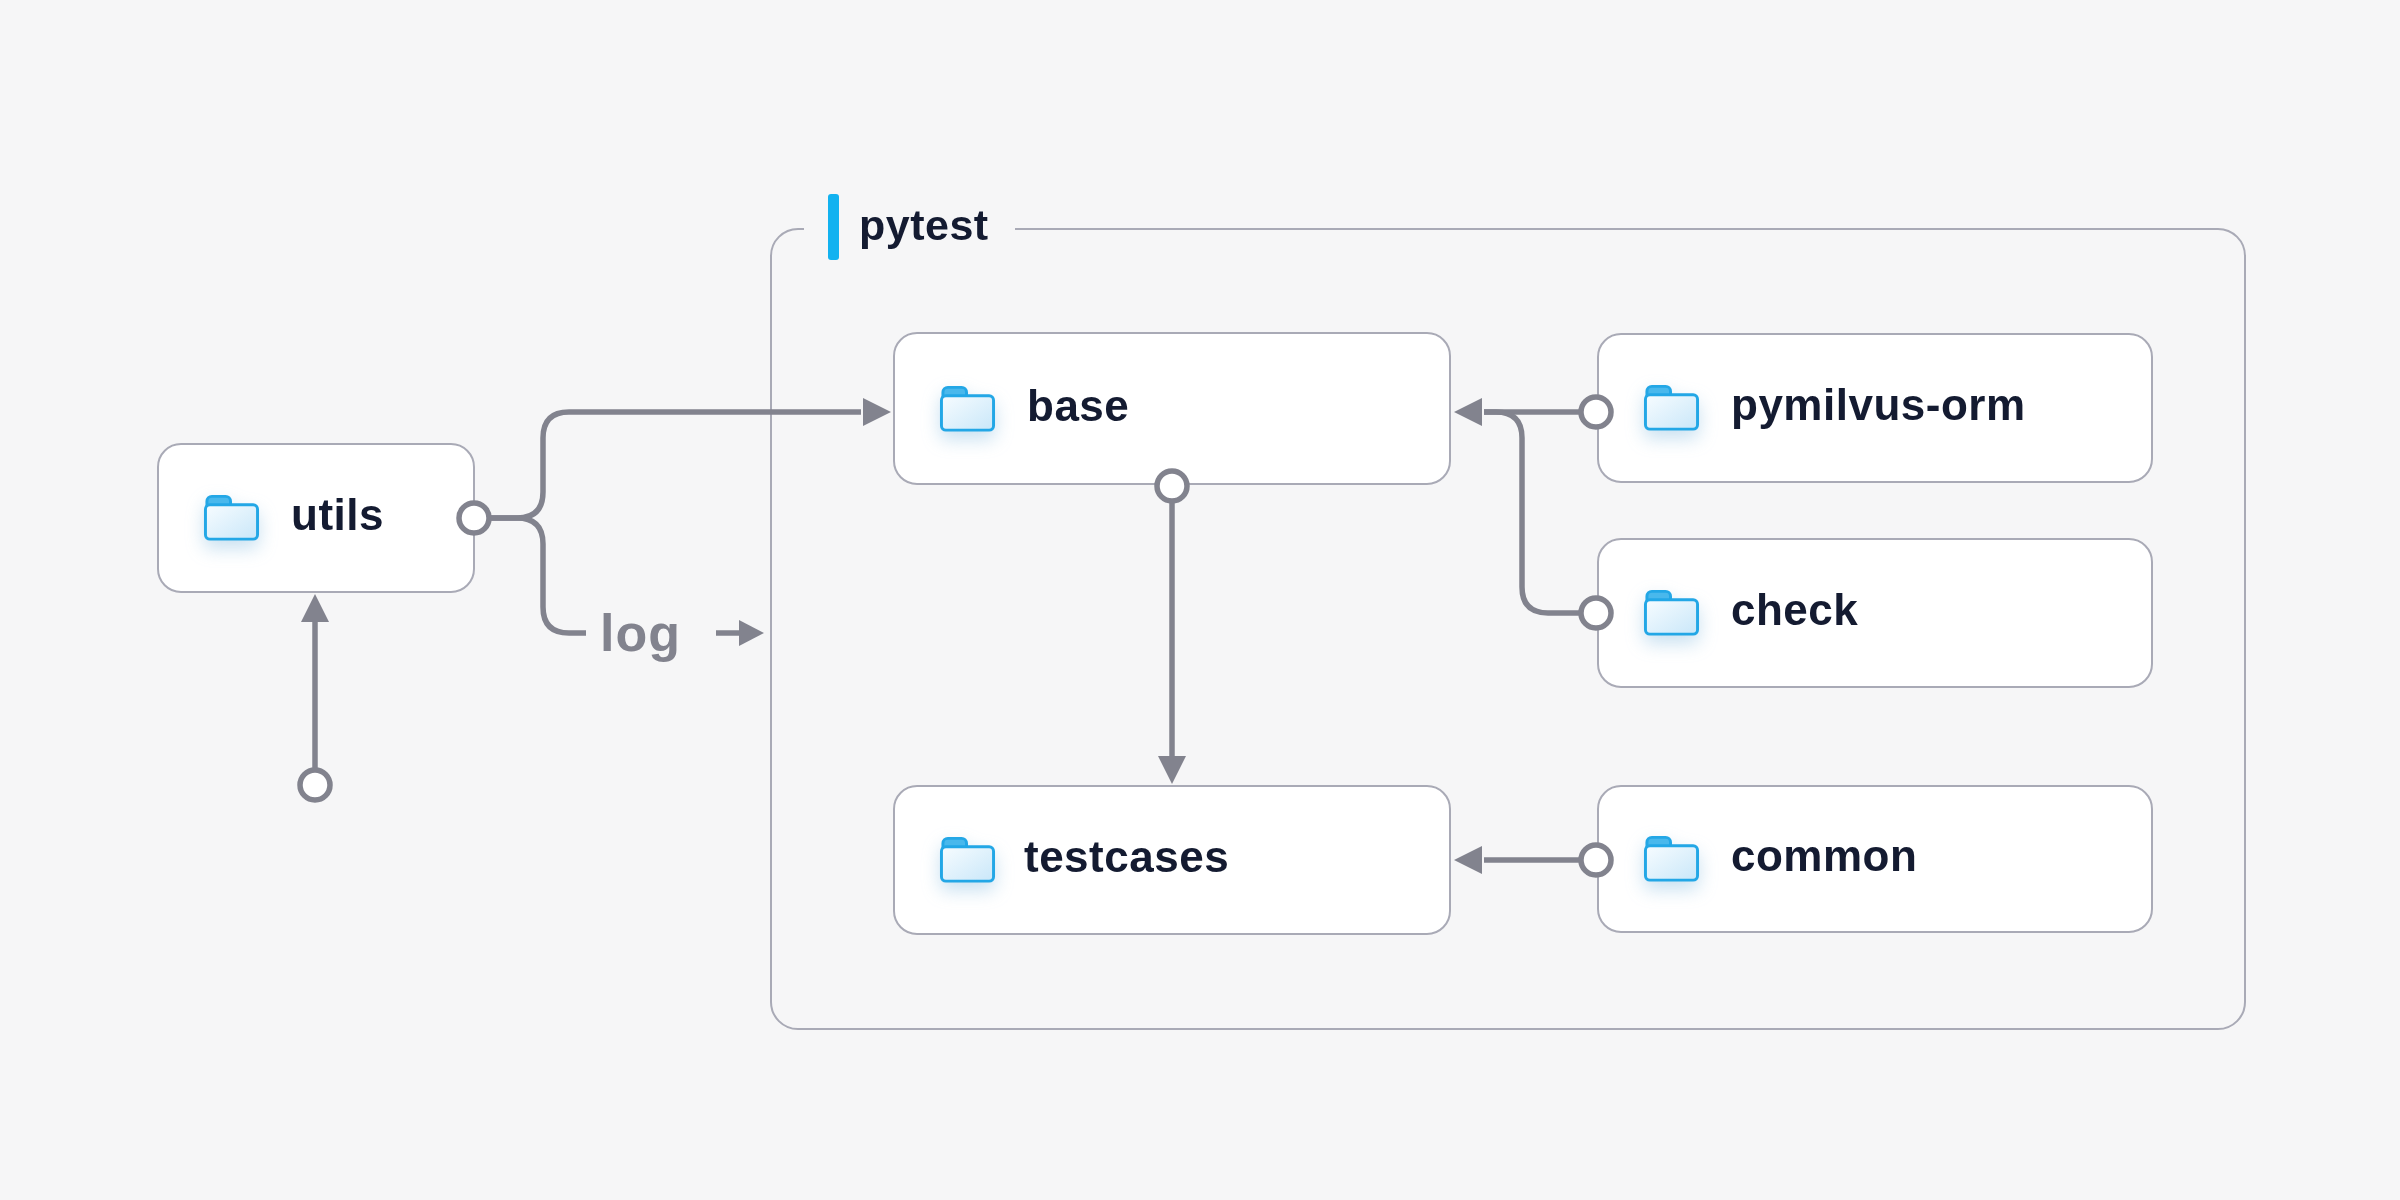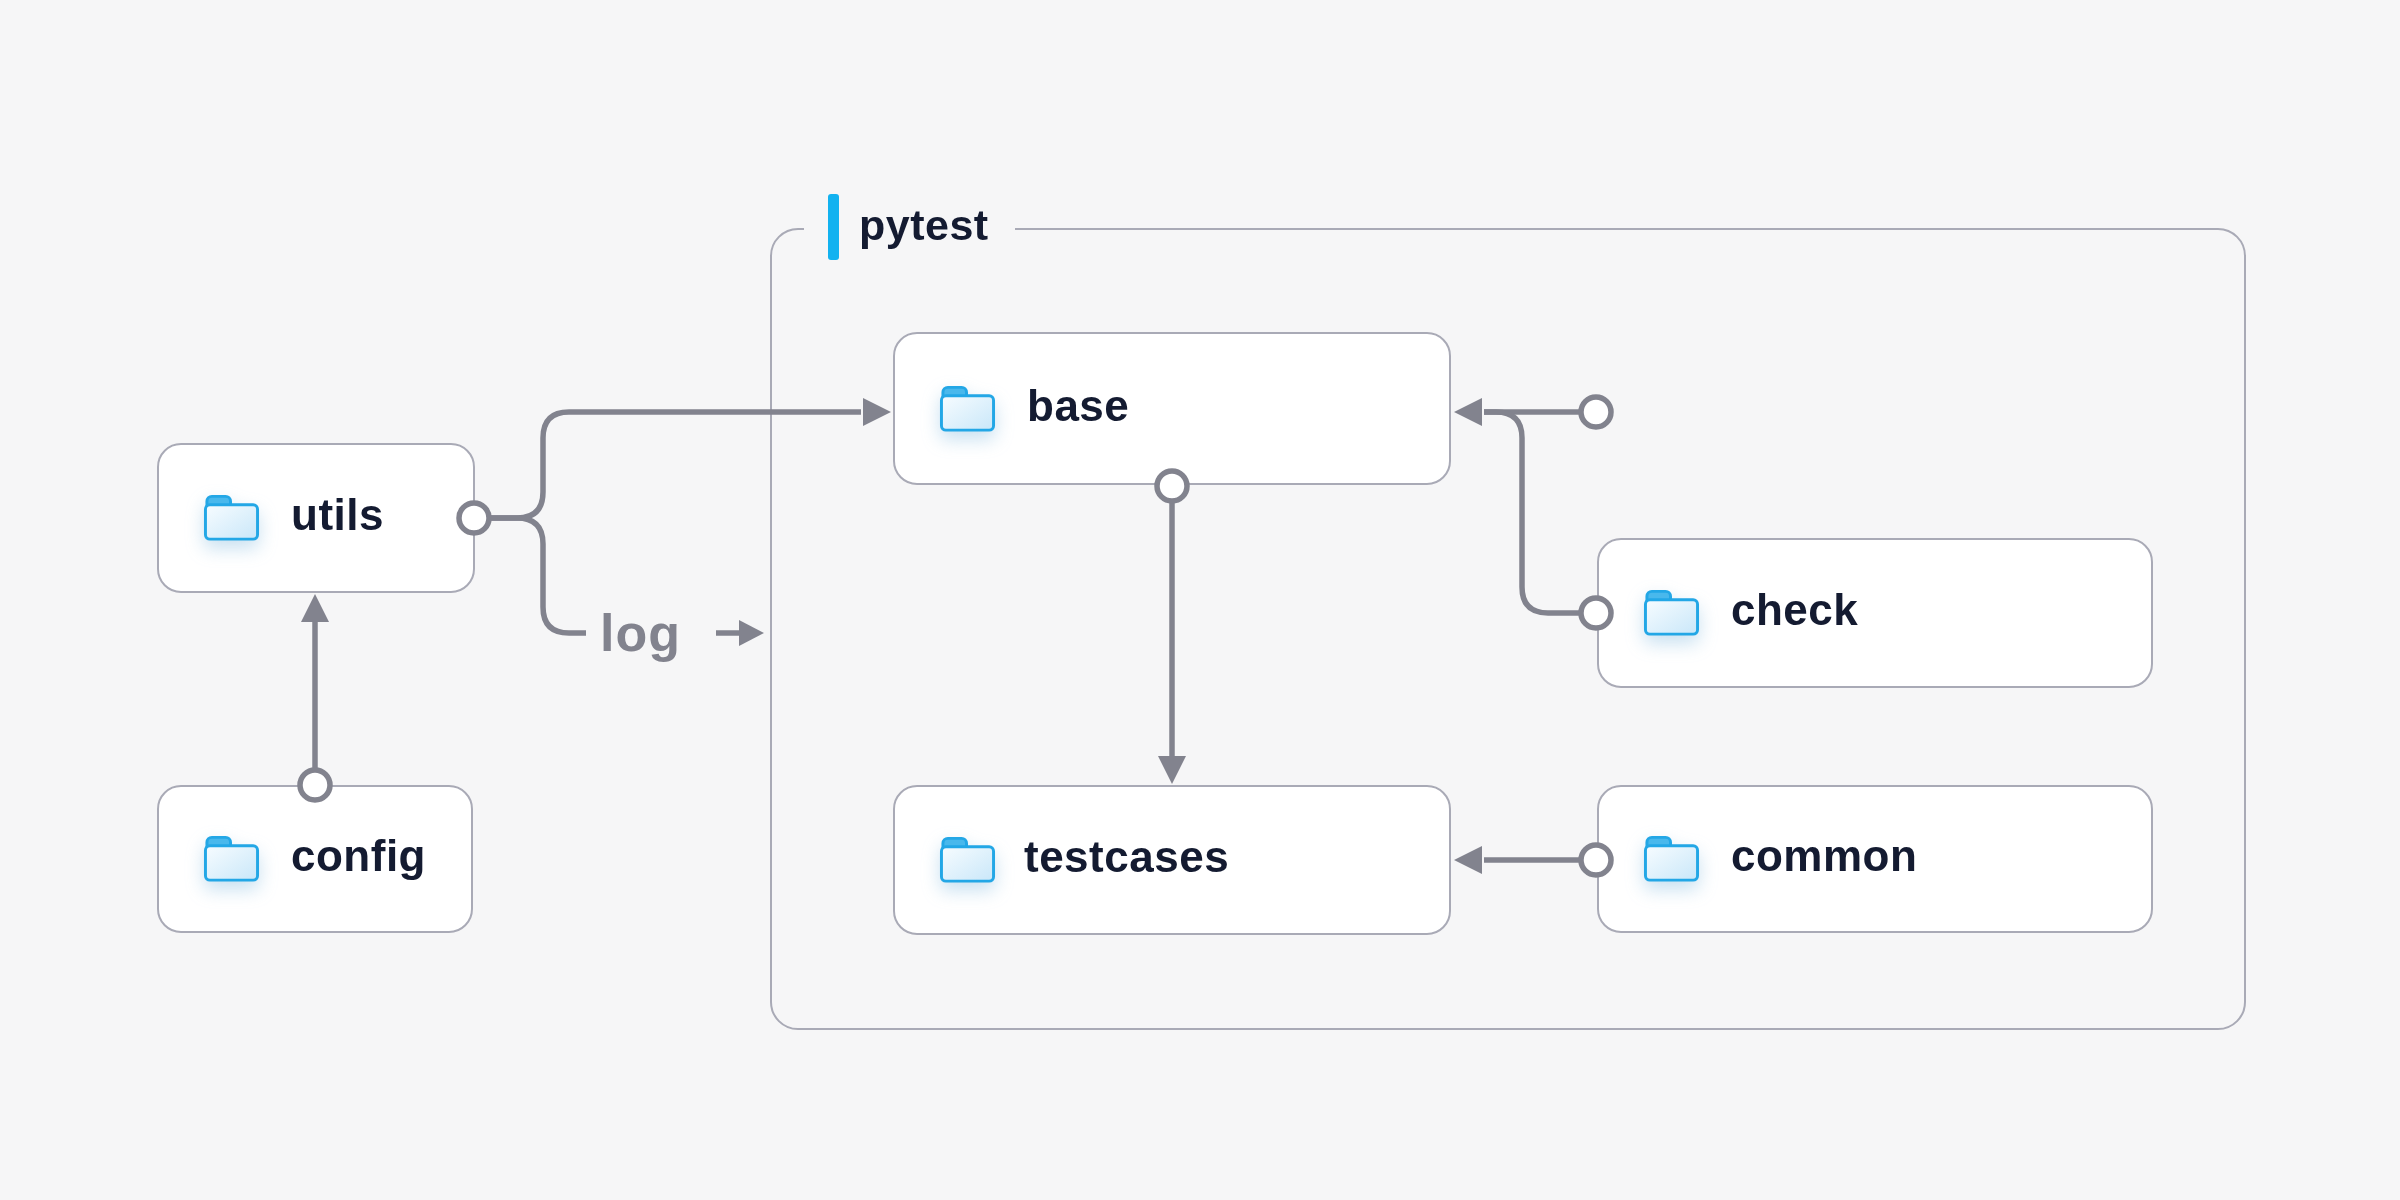--- a/index.html
+++ b/index.html
@@ -83,37 +83,37 @@
     <span class="accent-bar"></span>
     <span class="gtitle">pytest</span>
   </div>
 
   <div class="node" id="node-utils">
     <svg class="folder">
         <use href="#folder-sym"></use>
       </svg>
     <span class="label">utils</span>
   </div>
-  <div class="node" id="node-config">
-    <svg class="folder">
-        <use href="#folder-sym"></use>
-      </svg>
-    <span class="label">config</span>
-  </div>
   <div class="node" id="node-base">
     <svg class="folder">
         <use href="#folder-sym"></use>
       </svg>
     <span class="label">base</span>
   </div>
   <div class="node" id="node-testcases">
     <svg class="folder">
         <use href="#folder-sym"></use>
       </svg>
     <span class="label">testcases</span>
+  </div>
+  <div class="node" id="node-pymilvus">
+    <svg class="folder">
+        <use href="#folder-sym"></use>
+      </svg>
+    <span class="label">pymilvus-orm</span>
   </div>
   <div class="node" id="node-check">
     <svg class="folder">
         <use href="#folder-sym"></use>
       </svg>
     <span class="label">check</span>
   </div>
   <div class="node" id="node-common">
     <svg class="folder">
         <use href="#folder-sym"></use>

